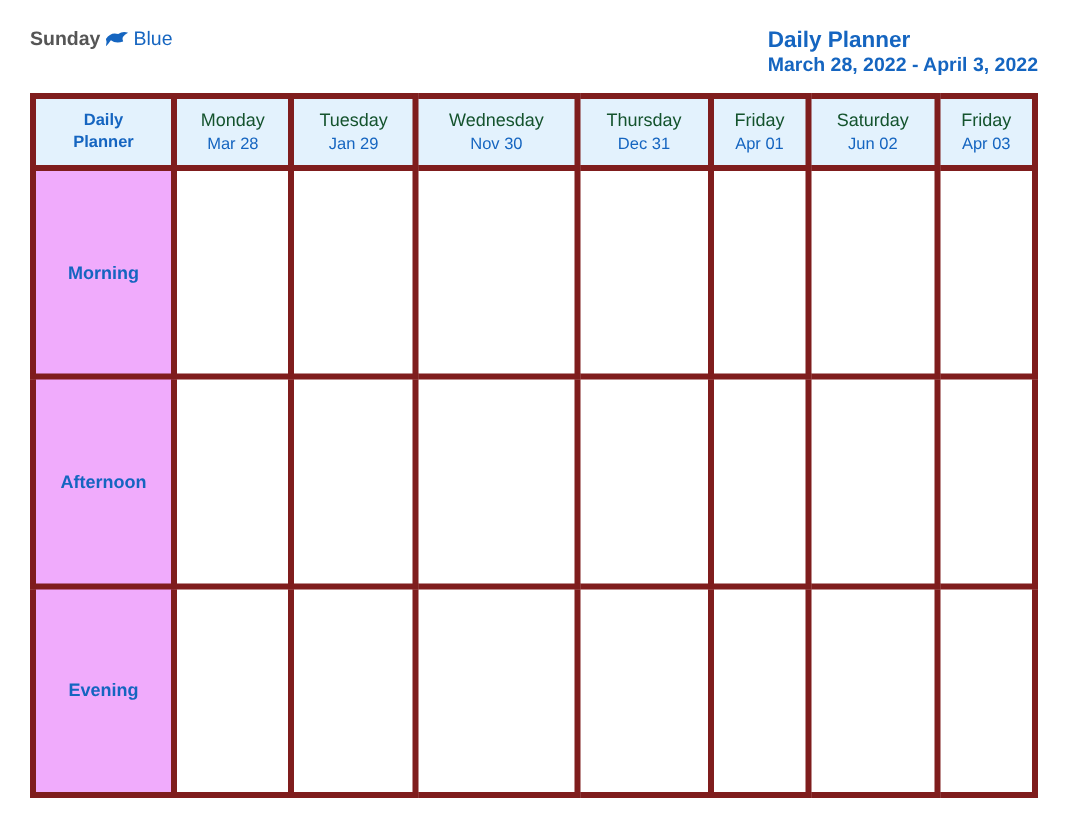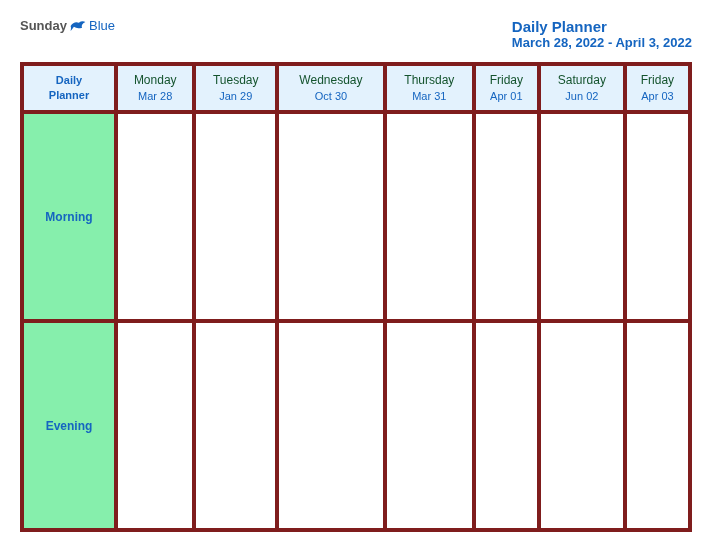--- a/index.html
+++ b/index.html
@@ -94,21 +94,21 @@
     }
 
     .header-row th .day-date {
       display: block;
       font-size: 11px;
       font-weight: normal;
       color: #1565c0;
     }
 
     .label-cell {
-      background: #86efac;
+      background: #f0abfc;
       width: 94px;
       font-size: 12px;
       font-weight: bold;
       color: #1565c0;
       height: 110px;
     }
 
     .time-cell {
       background: #fff;
       height: 110px;
@@ -149,25 +149,25 @@
       <th>
         <span class="day-name">Monday</span>
         <span class="day-date">Mar 28</span>
       </th>
       <th>
         <span class="day-name">Tuesday</span>
         <span class="day-date">Jan 29</span>
       </th>
       <th>
         <span class="day-name">Wednesday</span>
-        <span class="day-date">Oct 30</span>
+        <span class="day-date">Nov 30</span>
       </th>
       <th>
         <span class="day-name">Thursday</span>
-        <span class="day-date">Mar 31</span>
+        <span class="day-date">Dec 31</span>
       </th>
       <th>
         <span class="day-name">Friday</span>
         <span class="day-date">Apr 01</span>
       </th>
       <th>
         <span class="day-name">Saturday</span>
         <span class="day-date">Jun 02</span>
       </th>
       <th>
@@ -181,20 +181,30 @@
       <td class="label-cell">Morning</td>
       <td class="time-cell"></td>
       <td class="time-cell"></td>
       <td class="time-cell"></td>
       <td class="time-cell"></td>
       <td class="time-cell"></td>
       <td class="time-cell"></td>
       <td class="time-cell"></td>
     </tr>
     <tr>
+      <td class="label-cell">Afternoon</td>
+      <td class="time-cell"></td>
+      <td class="time-cell"></td>
+      <td class="time-cell"></td>
+      <td class="time-cell"></td>
+      <td class="time-cell"></td>
+      <td class="time-cell"></td>
+      <td class="time-cell"></td>
+    </tr>
+    <tr>
       <td class="label-cell">Evening</td>
       <td class="time-cell"></td>
       <td class="time-cell"></td>
       <td class="time-cell"></td>
       <td class="time-cell"></td>
       <td class="time-cell"></td>
       <td class="time-cell"></td>
       <td class="time-cell"></td>
     </tr>
   </tbody>

